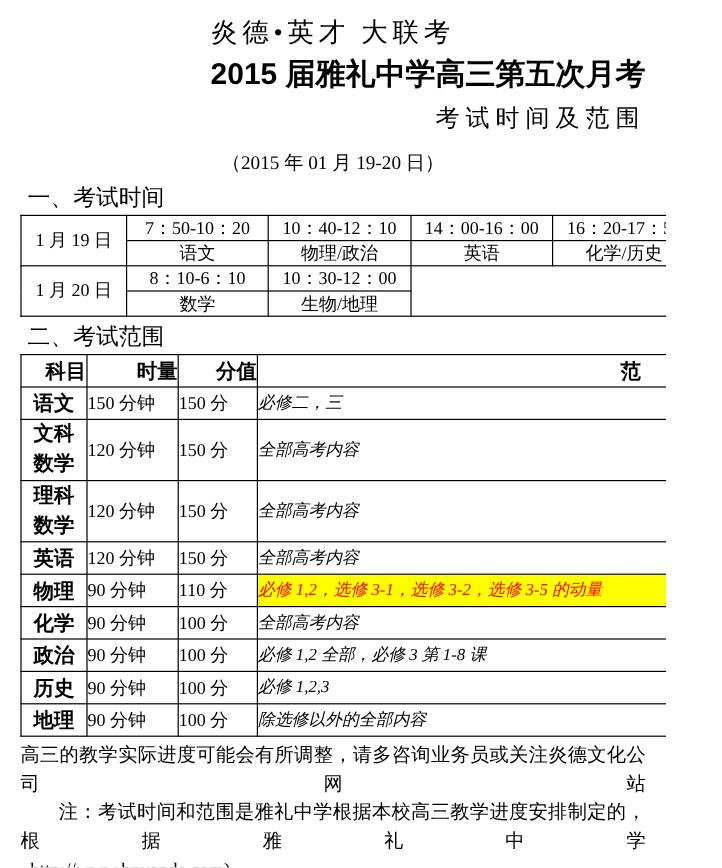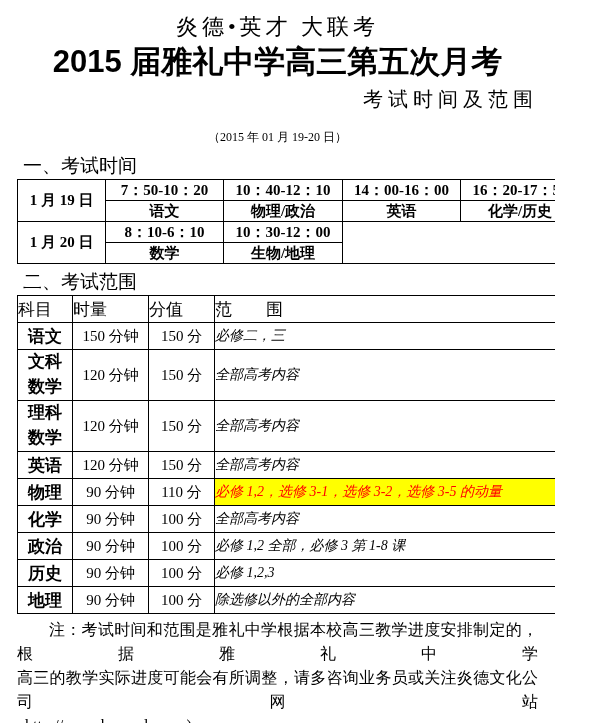--- a/index.html
+++ b/index.html
@@ -17,37 +17,37 @@
     overflow: hidden;
     background: #ffffff;
   }
   .title-brand {
     text-align: center;
     font-size: 22px;
     letter-spacing: 4px;
     line-height: 30px;
   }
   .title-main {
-    text-align: center;
+    text-align: right;
     font-family: "Liberation Sans", "DejaVu Sans", sans-serif;
     font-weight: bold;
-    font-size: 31px;
+    font-size: 25px;
     line-height: 36px;
     margin: 2px 0 0 0;
   }
   .title-sub {
     text-align: right;
     font-size: 20px;
     letter-spacing: 5px;
     line-height: 28px;
     margin-top: 5px;
   }
   .title-date {
     text-align: center;
-    font-size: 12px;
+    font-size: 16px;
     line-height: 22px;
     margin-top: 13px;
   }
   .section-heading {
     font-size: 19px;
     line-height: 20px;
     margin: 8px 0 3px 6px;
   }
   table {
     border-collapse: collapse;
@@ -55,51 +55,50 @@
   }
   td, th {
     border: 1.5px solid #000000;
     padding: 0;
     overflow: hidden;
   }
   
   .schedule {
     width: 562px;
     font-size: 15px;
-    font-weight: bold;
   }
   .schedule td {
     height: 20px;
     text-align: center;
     vertical-align: middle;
   }
   .schedule .date-cell { font-size: 15px; }
   
   .scope {
     width: 568px;
     margin-top: 2px;
   }
   .scope th {
     font-family: "Liberation Sans", "DejaVu Sans", sans-serif;
-    font-weight: normal;
+    font-weight: bold;
     font-size: 17px;
     height: 26px;
-    text-align: left;
+    text-align: right;
     vertical-align: middle;
   }
   .scope td.subject {
     font-family: "Liberation Sans", "DejaVu Sans", sans-serif;
     font-weight: bold;
     font-size: 17px;
     text-align: center;
     vertical-align: middle;
   }
   .scope td.duration, .scope td.score {
     font-size: 15px;
-    text-align: center;
+    text-align: left;
     vertical-align: middle;
   }
   .scope td.range {
     font-size: 14px;
     font-style: italic;
     text-align: left;
     vertical-align: middle;
     padding-left: 0;
   }
   .scope tr.single td { height: 26px; }
@@ -246,18 +245,18 @@
       <tr class="single">
         <td class="subject">地理</td>
         <td class="duration">90 分钟</td>
         <td class="score">100 分</td>
         <td class="range">除选修以外的全部内容</td>
       </tr>
     </tbody>
   </table>
 
   <div class="note">
+    <div class="note-line justify">高三的教学实际进度可能会有所调整，请多咨询业务员或关注炎德文化公司网站</div>
     <div class="note-line indent justify">注：考试时间和范围是雅礼中学根据本校高三教学进度安排制定的，根据雅礼中学</div>
-    <div class="note-line justify">高三的教学实际进度可能会有所调整，请多咨询业务员或关注炎德文化公司网站</div>
     <div class="note-line url">http://www.hnyande.com)</div>
   </div>
 
 </div>
 
 </body></html>

